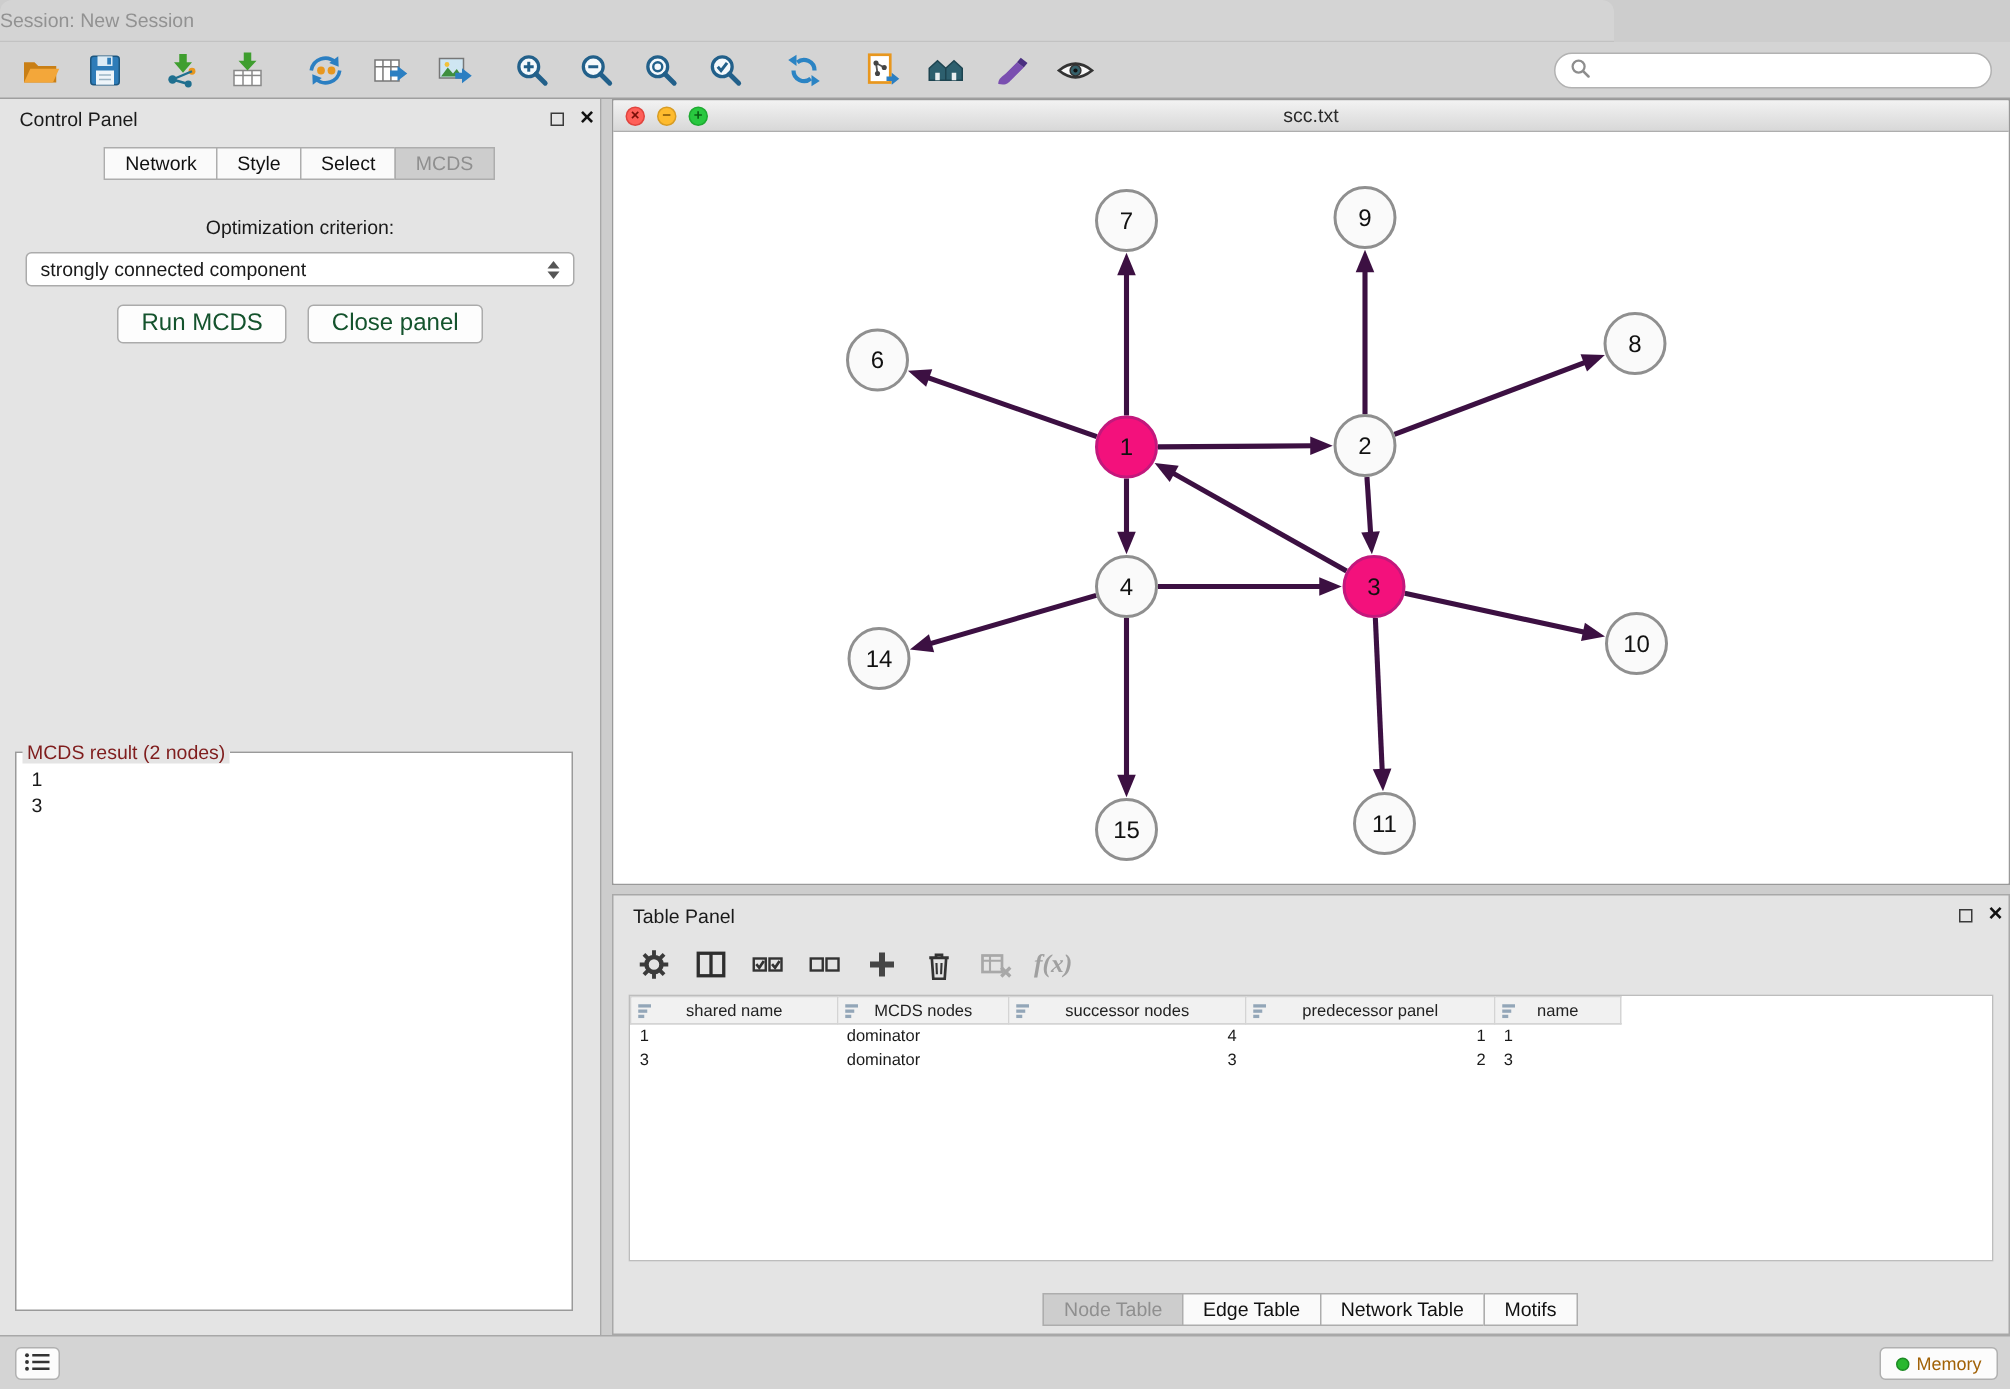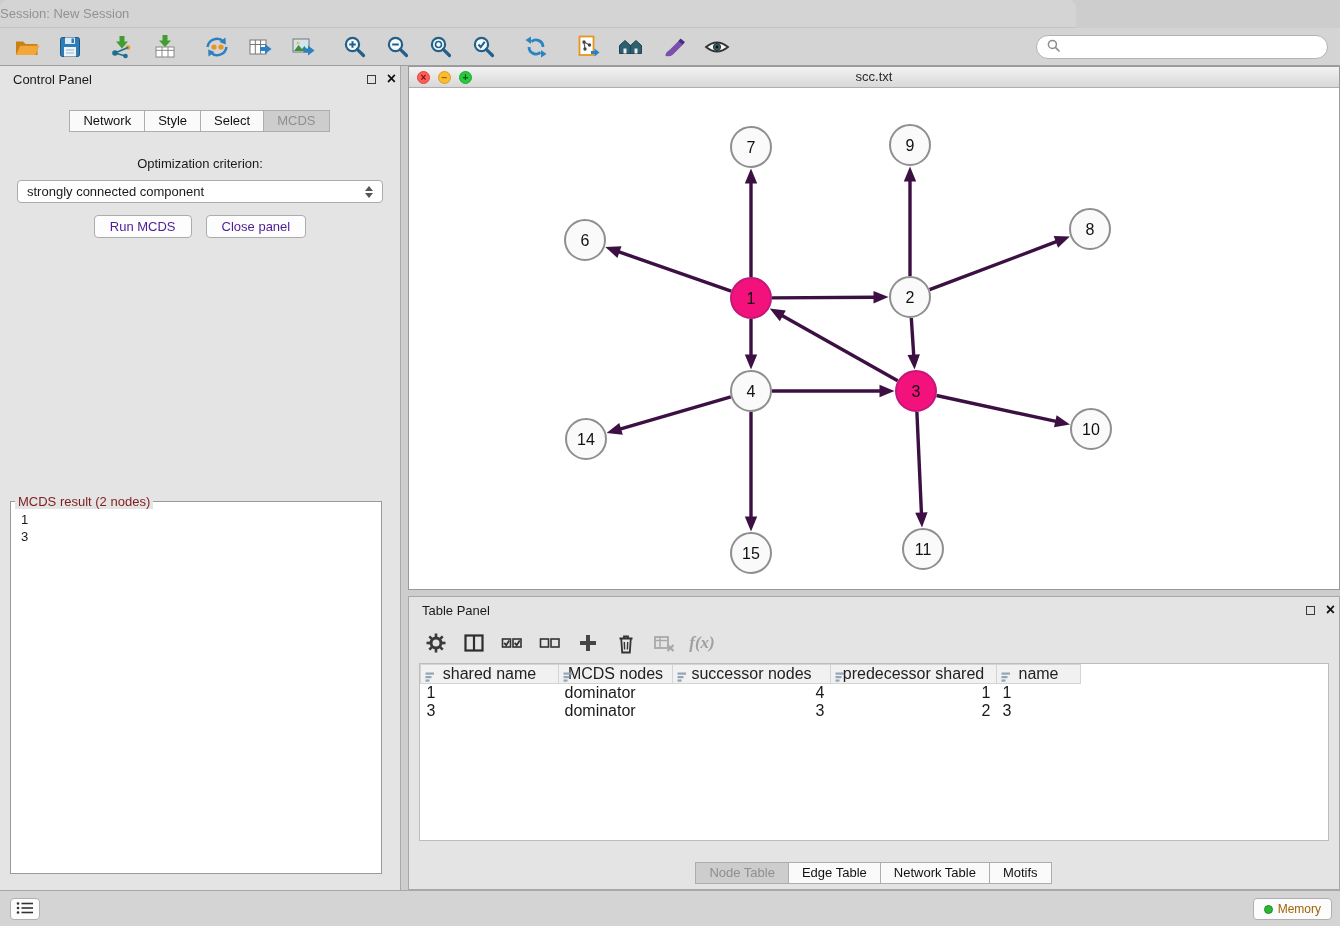--- a/index.html
+++ b/index.html
@@ -44,41 +44,41 @@
     position:absolute; left:0; top:66px; width:401px; height:824px;
     background:#e4e4e4; border-right:1px solid #a8a8a8;
   }
   .panel-header {
     height:26px; display:flex; align-items:center; padding:0 4px 0 13px;
     font-size:13px; color:#1a1a1a;
   }
   .panel-header .spacer { flex:1; }
   .float-box { width:9px; height:9px; border:1.5px solid #3a3a3a; background:transparent; margin-right:11px; }
   .panel-close { font-weight:bold; font-size:16px; line-height:16px; color:#111; }
-  .cp-tabs { display:flex; justify-content:center; margin-top:18px; }
+  .cp-tabs { display:flex; justify-content:center; margin-top:6px; }
   .tab {
     background:#fafafa; border:1px solid #adadad; padding:2px 13px 3px 13px;
     font-size:13px; color:#111; margin-left:-1px; cursor:default; white-space:nowrap;
   }
   .tab.active { background:#cdcdcd; color:#8f8f8f; }
   .opt-label { text-align:center; margin-top:24px; font-size:13px; }
   .dropdown {
     margin:9px auto 0 auto; width:366px; height:23px; background:#fff;
     border:1px solid #ababab; border-radius:4px; display:flex; align-items:center;
     padding:0 6px 0 9px; font-size:13px;
   }
   .dropdown .dd-label { flex:1; }
   .dd-stepper { display:flex; flex-direction:column; gap:2px; align-items:center; width:14px; }
   .dd-stepper i { display:block; width:0; height:0; border-left:4px solid transparent; border-right:4px solid transparent; }
   .dd-up { border-bottom:5px solid #555; }
   .dd-down { border-top:5px solid #555; }
   .cp-buttons { display:flex; justify-content:center; gap:14px; margin-top:12px; }
   .cp-buttons button {
     background:#fdfdfd; border:1px solid #ababab; border-radius:4px;
-    padding:3px 15px; font-size:13px; font-family:"Liberation Sans", sans-serif; color:#4c1d95;
+    padding:3px 15px; font-size:16px; font-family:"Liberation Sans", sans-serif; color:#14532d;
   }
   .result-box {
     position:absolute; left:10px; top:428px; width:372px; height:380px;
     background:#fff; border:1px solid #9a9a9a; margin:0; padding:2px 0 0 0;
   }
   .result-box legend { font-size:13px; color:#7f1d1d; padding:0 3px; margin-left:4px; background:#e4e4e4; }
   .result-line { padding:1px 0 1px 10px; font-size:13px; line-height:15px; }
 
   
   .network-window {
@@ -103,21 +103,21 @@
   
   .table-panel {
     position:absolute; left:408px; top:596px; width:932px; height:294px;
     background:#e4e4e4; border:1px solid #a8a8a8;
   }
   .tt-toolbar { height:40px; display:flex; align-items:center; padding-left:16px; }
   .tt-icon { width:22px; height:22px; display:flex; align-items:center; justify-content:center; margin-right:16px; cursor:default; }
   .tt-icon.disabled { opacity:1;font-weight:bold; }
   .fx-glyph { font-family:"Liberation Serif", serif; font-style:italic; font-size:17px; color:#a0a0a0; }
   .table-area { margin:0 10px; height:178px; background:#fff; border:1px solid #bdbdbd; overflow:hidden; }
-  table.ntable { border-collapse:collapse; table-layout:fixed; width:100%; font-size:16px;padding-left:44px; }
+  table.ntable { border-collapse:collapse; table-layout:fixed; width:100%; font-size:11px;padding-left:44px; }
   table.ntable th {
     background:#f1f1f1; border:1px solid #d4d4d4; height:18px;
     font-weight:normal; color:#222; position:relative; text-align:center; padding:0;
     overflow:hidden; white-space:nowrap;
   }
   table.ntable th.filler { background:#fff; border:none; }
   .col-icon { position:absolute; left:4px; top:4px; }
   table.ntable td { height:16px; padding:0 6px; white-space:nowrap; overflow:hidden; color:#1a1a1a; }
   td.al-right { text-align:right; padding-right:14px; }
   .table-tabs { position:absolute; bottom:5px; left:0; right:0; display:flex; justify-content:center; }
@@ -513,21 +513,21 @@
                   </svg></span><span class="col-label">MCDS nodes</span></th>
               <th><span class="col-icon"><svg width="11" height="11" viewBox="0 0 11 11" xmlns="http://www.w3.org/2000/svg">
                     <rect x="0.5" y="0.5" width="8.5" height="2.2" fill="#93a6b8"></rect>
                     <rect x="0.5" y="4" width="6" height="2.2" fill="#93a6b8"></rect>
                     <rect x="0.5" y="7.5" width="4" height="2.2" fill="#93a6b8"></rect>
                   </svg></span><span class="col-label">successor nodes</span></th>
               <th><span class="col-icon"><svg width="11" height="11" viewBox="0 0 11 11" xmlns="http://www.w3.org/2000/svg">
                     <rect x="0.5" y="0.5" width="8.5" height="2.2" fill="#93a6b8"></rect>
                     <rect x="0.5" y="4" width="6" height="2.2" fill="#93a6b8"></rect>
                     <rect x="0.5" y="7.5" width="4" height="2.2" fill="#93a6b8"></rect>
-                  </svg></span><span class="col-label">predecessor shared</span></th>
+                  </svg></span><span class="col-label">predecessor panel</span></th>
               <th><span class="col-icon"><svg width="11" height="11" viewBox="0 0 11 11" xmlns="http://www.w3.org/2000/svg">
                     <rect x="0.5" y="0.5" width="8.5" height="2.2" fill="#93a6b8"></rect>
                     <rect x="0.5" y="4" width="6" height="2.2" fill="#93a6b8"></rect>
                     <rect x="0.5" y="7.5" width="4" height="2.2" fill="#93a6b8"></rect>
                   </svg></span><span class="col-label">name</span></th>
               <th class="filler"></th>
             </tr>
           </thead>
           <tbody>
             <tr>

